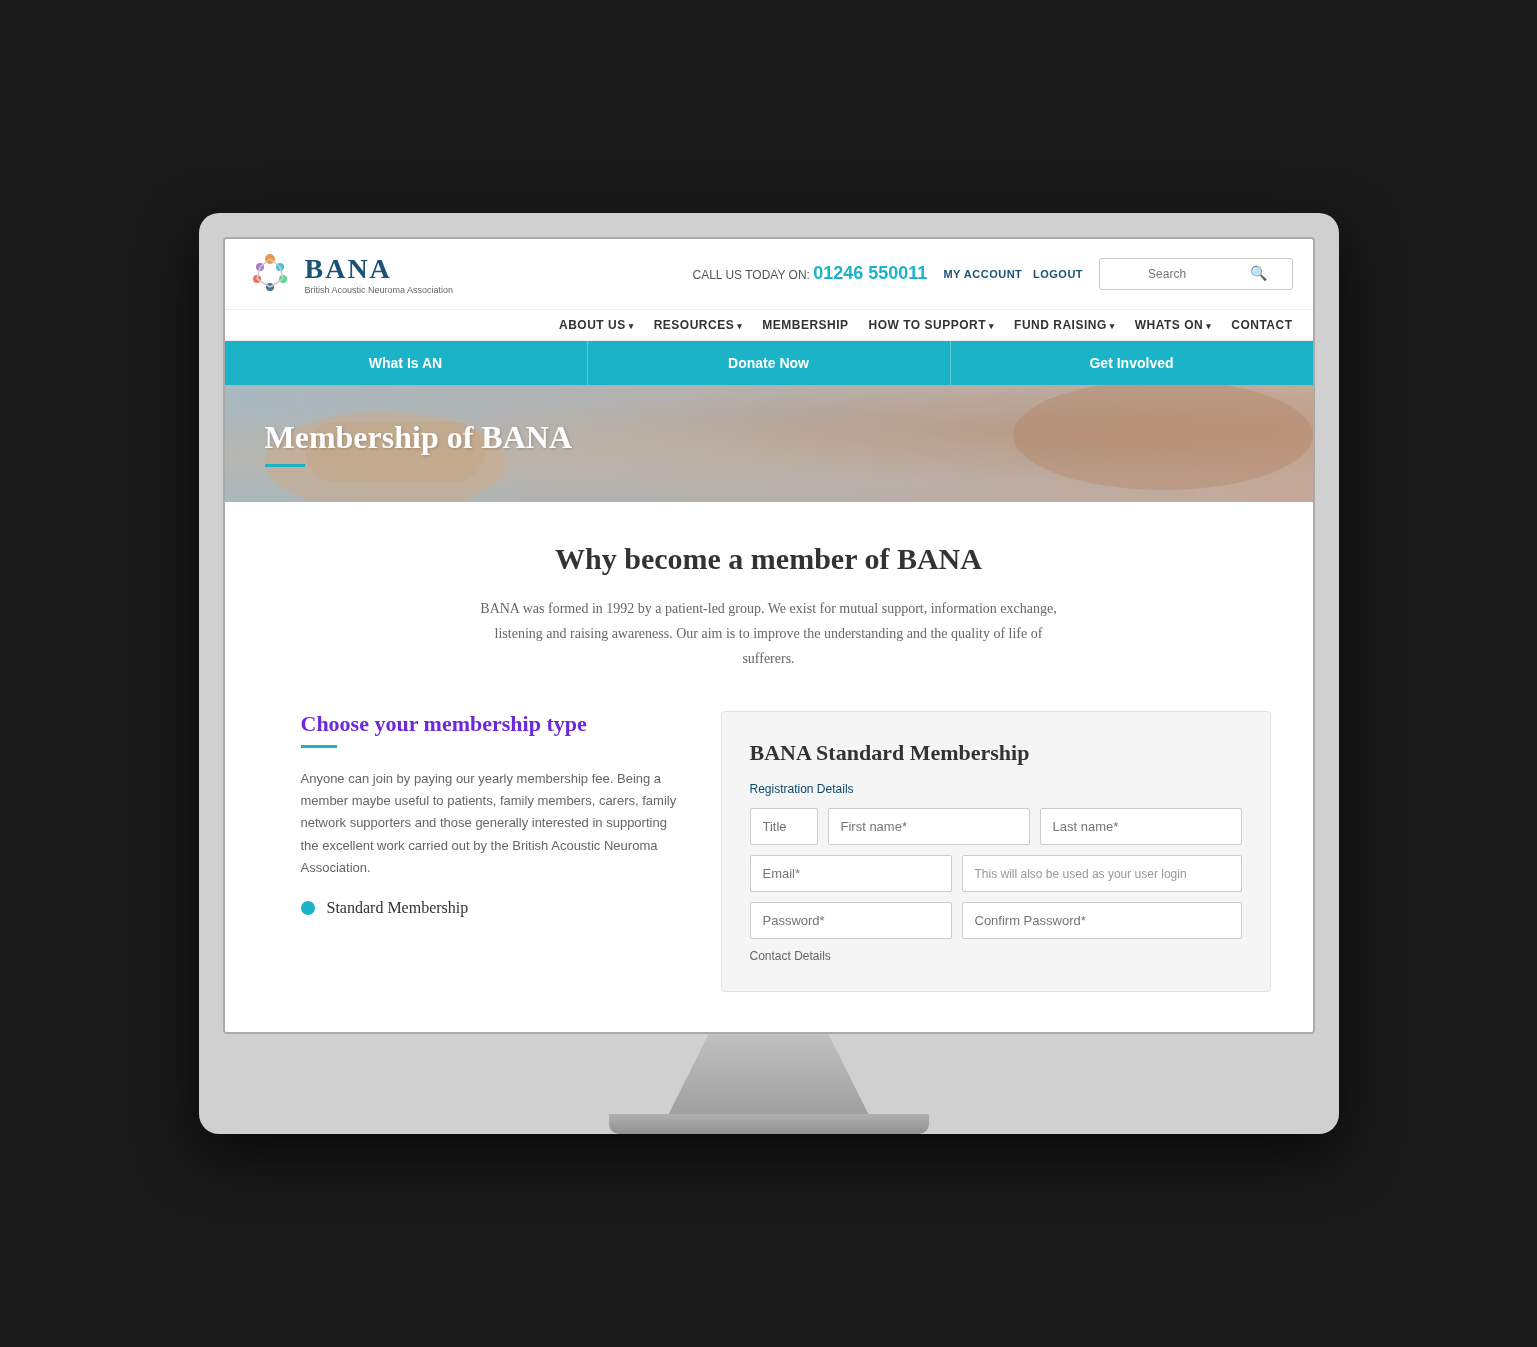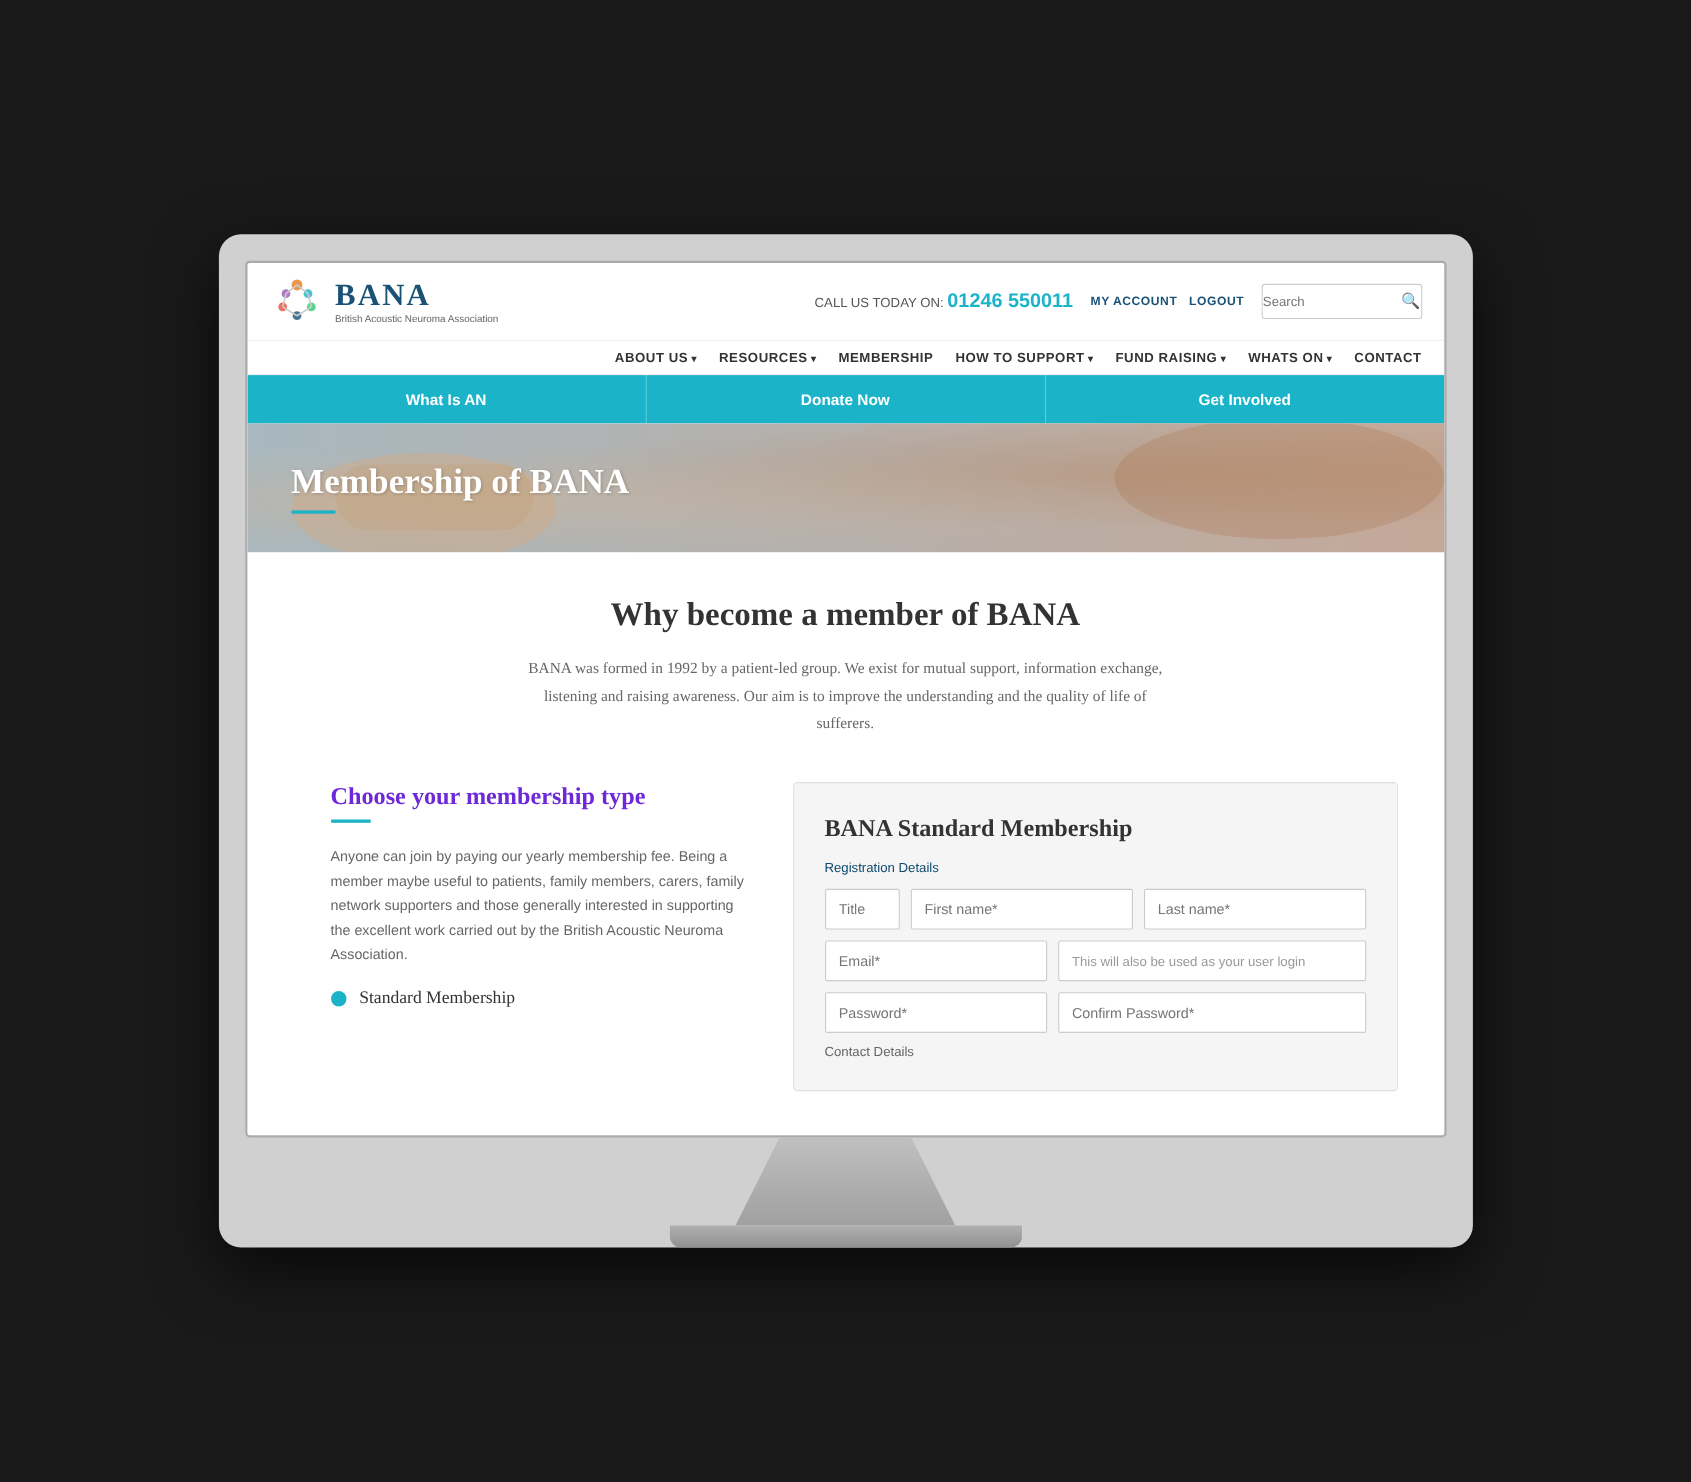--- a/index.html
+++ b/index.html
@@ -106,21 +106,21 @@
       font-family: Arial, sans-serif;
       font-weight: bold;
       letter-spacing: 0.5px;
     }
 
     .search-box {
       display: flex;
       align-items: center;
       border: 1px solid #ccc;
       border-radius: 3px;
-      padding: 4px 0;
+      padding: 4px 24px;
       gap: 6px;
       justify-content: space-between;
     }
 
     .search-box input {
       border: none;
       outline: none;
       font-size: 12px;
       color: #999;
       width: 120px;

